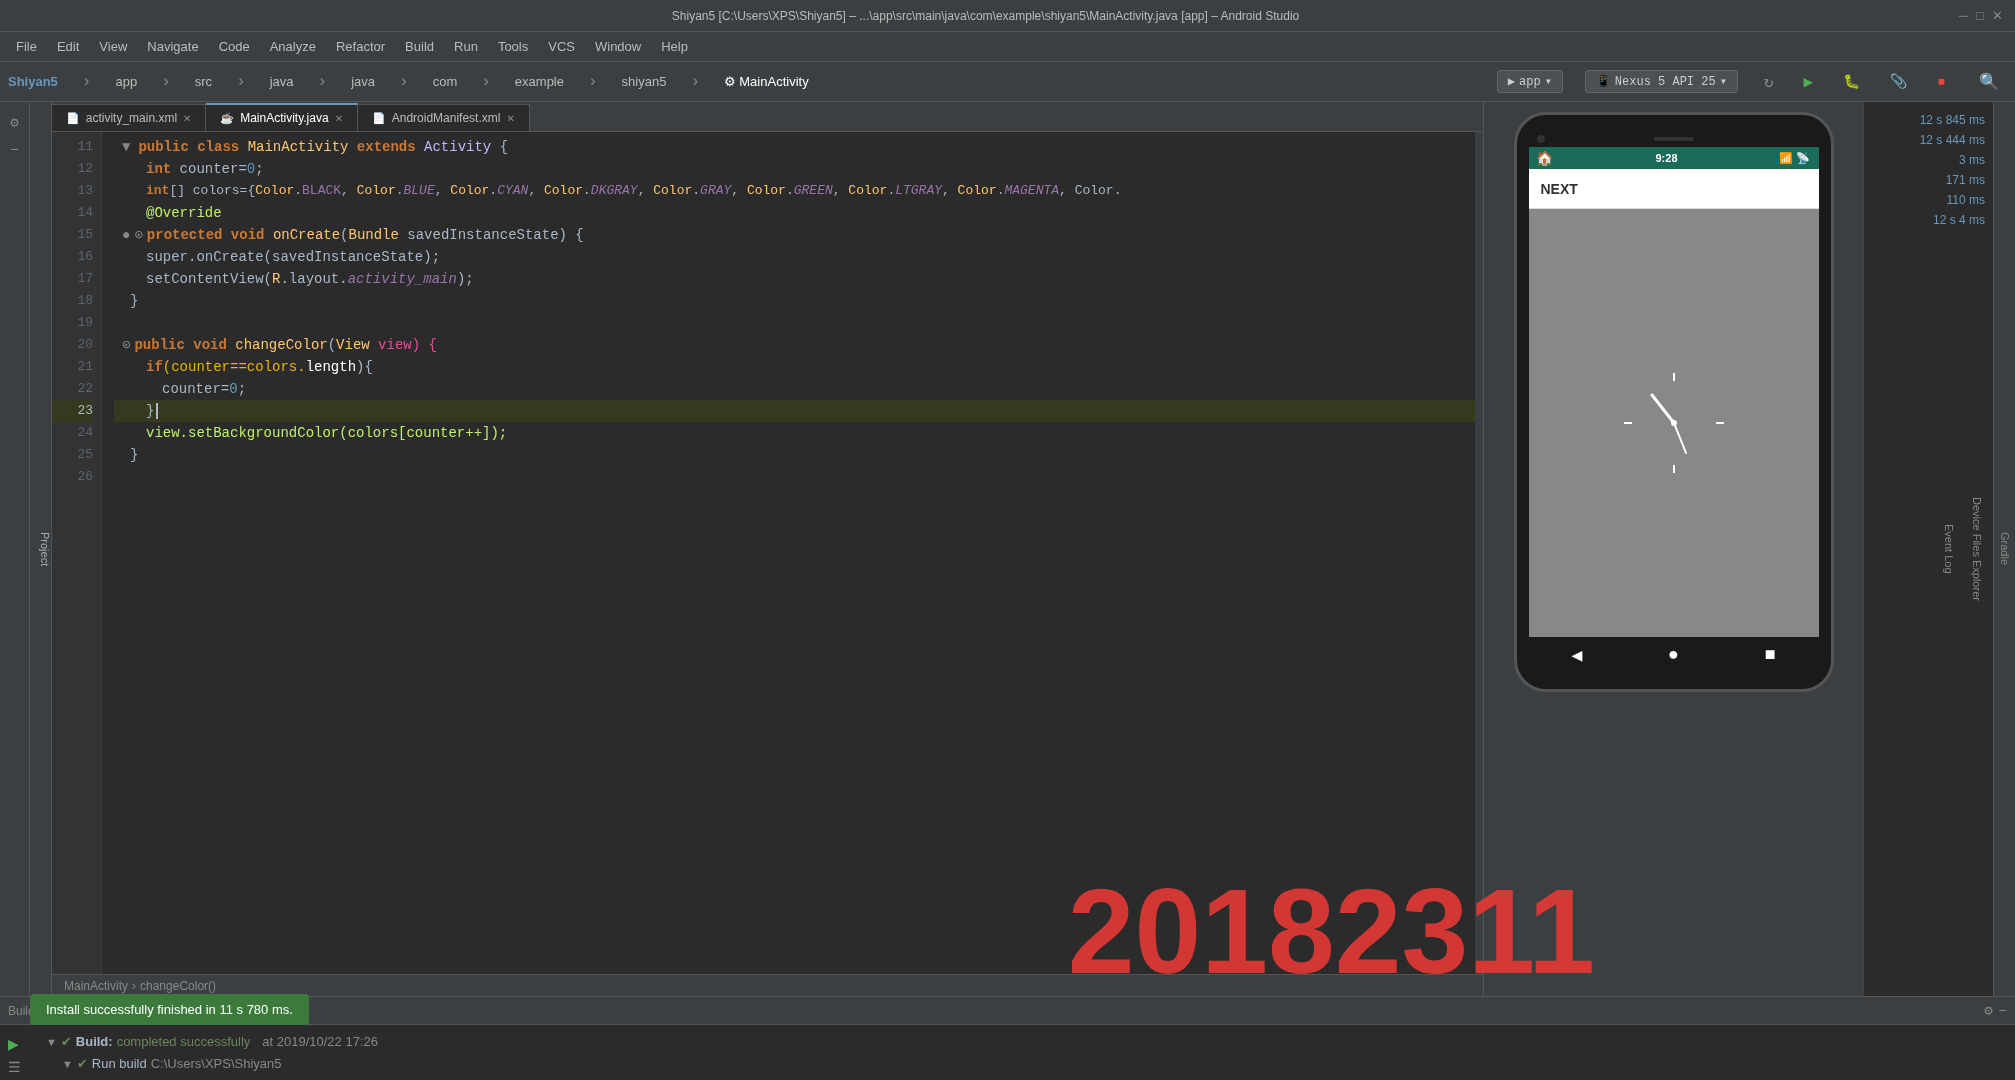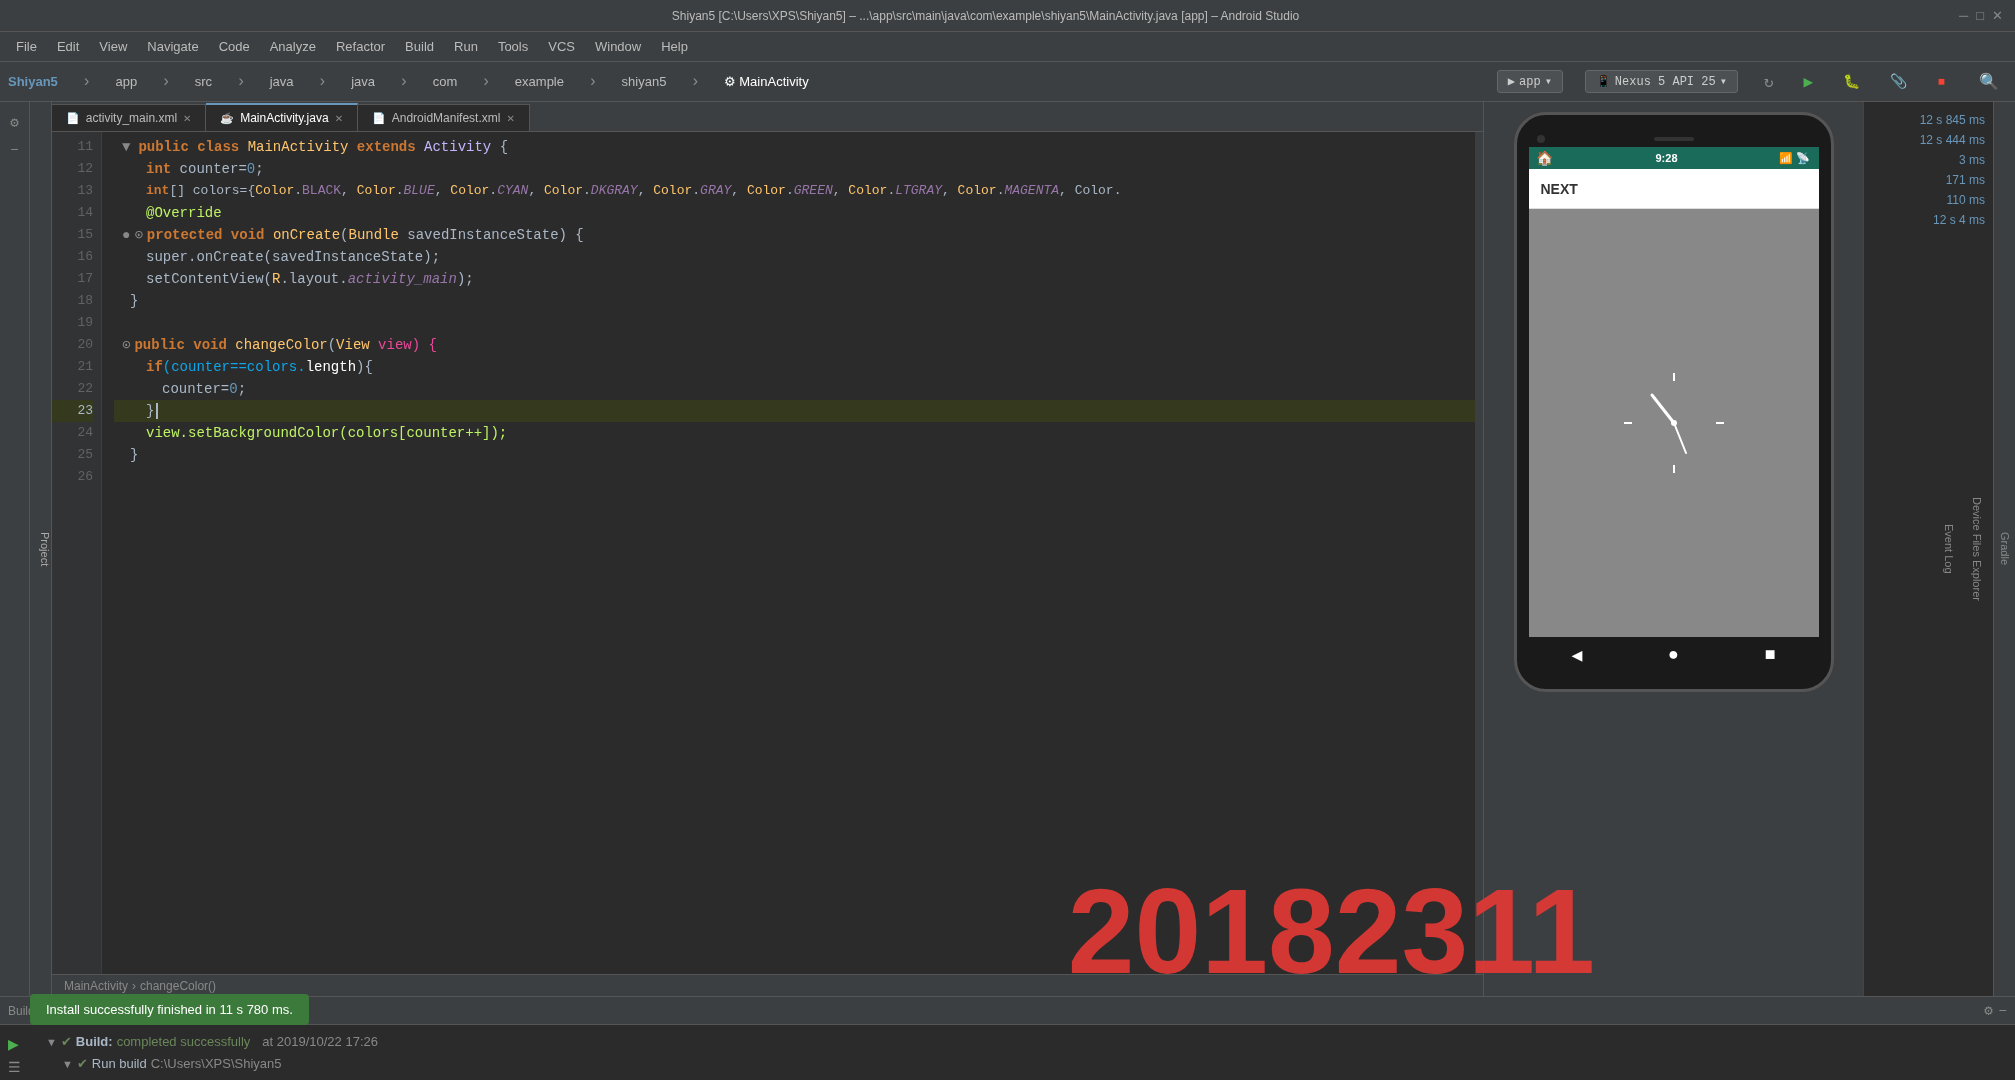--- a/index.html
+++ b/index.html
@@ -586,21 +586,21 @@
           <span style="color:#a9b7c6;">}</span>
         </div>
         <div class="code-line"></div>
         <div class="code-line">
           <span style="margin-left:8px;"></span>
           <span style="color:#888;margin-right:4px;">⊙</span>
           <span class="kw">public void </span><span class="fn">changeColor</span><span style="color:#a9b7c6;">(</span><span class="cls">View </span><span style="color:#ec4899;">view) {</span>
         </div>
         <div class="code-line">
           <span style="margin-left:32px;"></span>
-          <span class="kw">if</span><span style="color:#0ea5e9;">(counter==colors.</span><span style="color:#ffffff;">length</span><span style="color:#a9b7c6;">){</span>
+          <span class="kw">if</span><span style="color:#eab308;">(counter==colors.</span><span style="color:#ffffff;">length</span><span style="color:#a9b7c6;">){</span>
         </div>
         <div class="code-line">
           <span style="margin-left:48px;"></span>
           <span style="color:#a9b7c6;">counter=</span><span class="num">0</span><span style="color:#a9b7c6;">;</span>
         </div>
         <div class="code-line highlighted">
           <span style="margin-left:32px;"></span>
           <span style="color:#a9b7c6;">}</span>
           <span style="display:inline-block;width:2px;height:16px;background:#a9b7c6;margin-left:2px;animation:blink 1s step-end infinite;"></span>
         </div>

